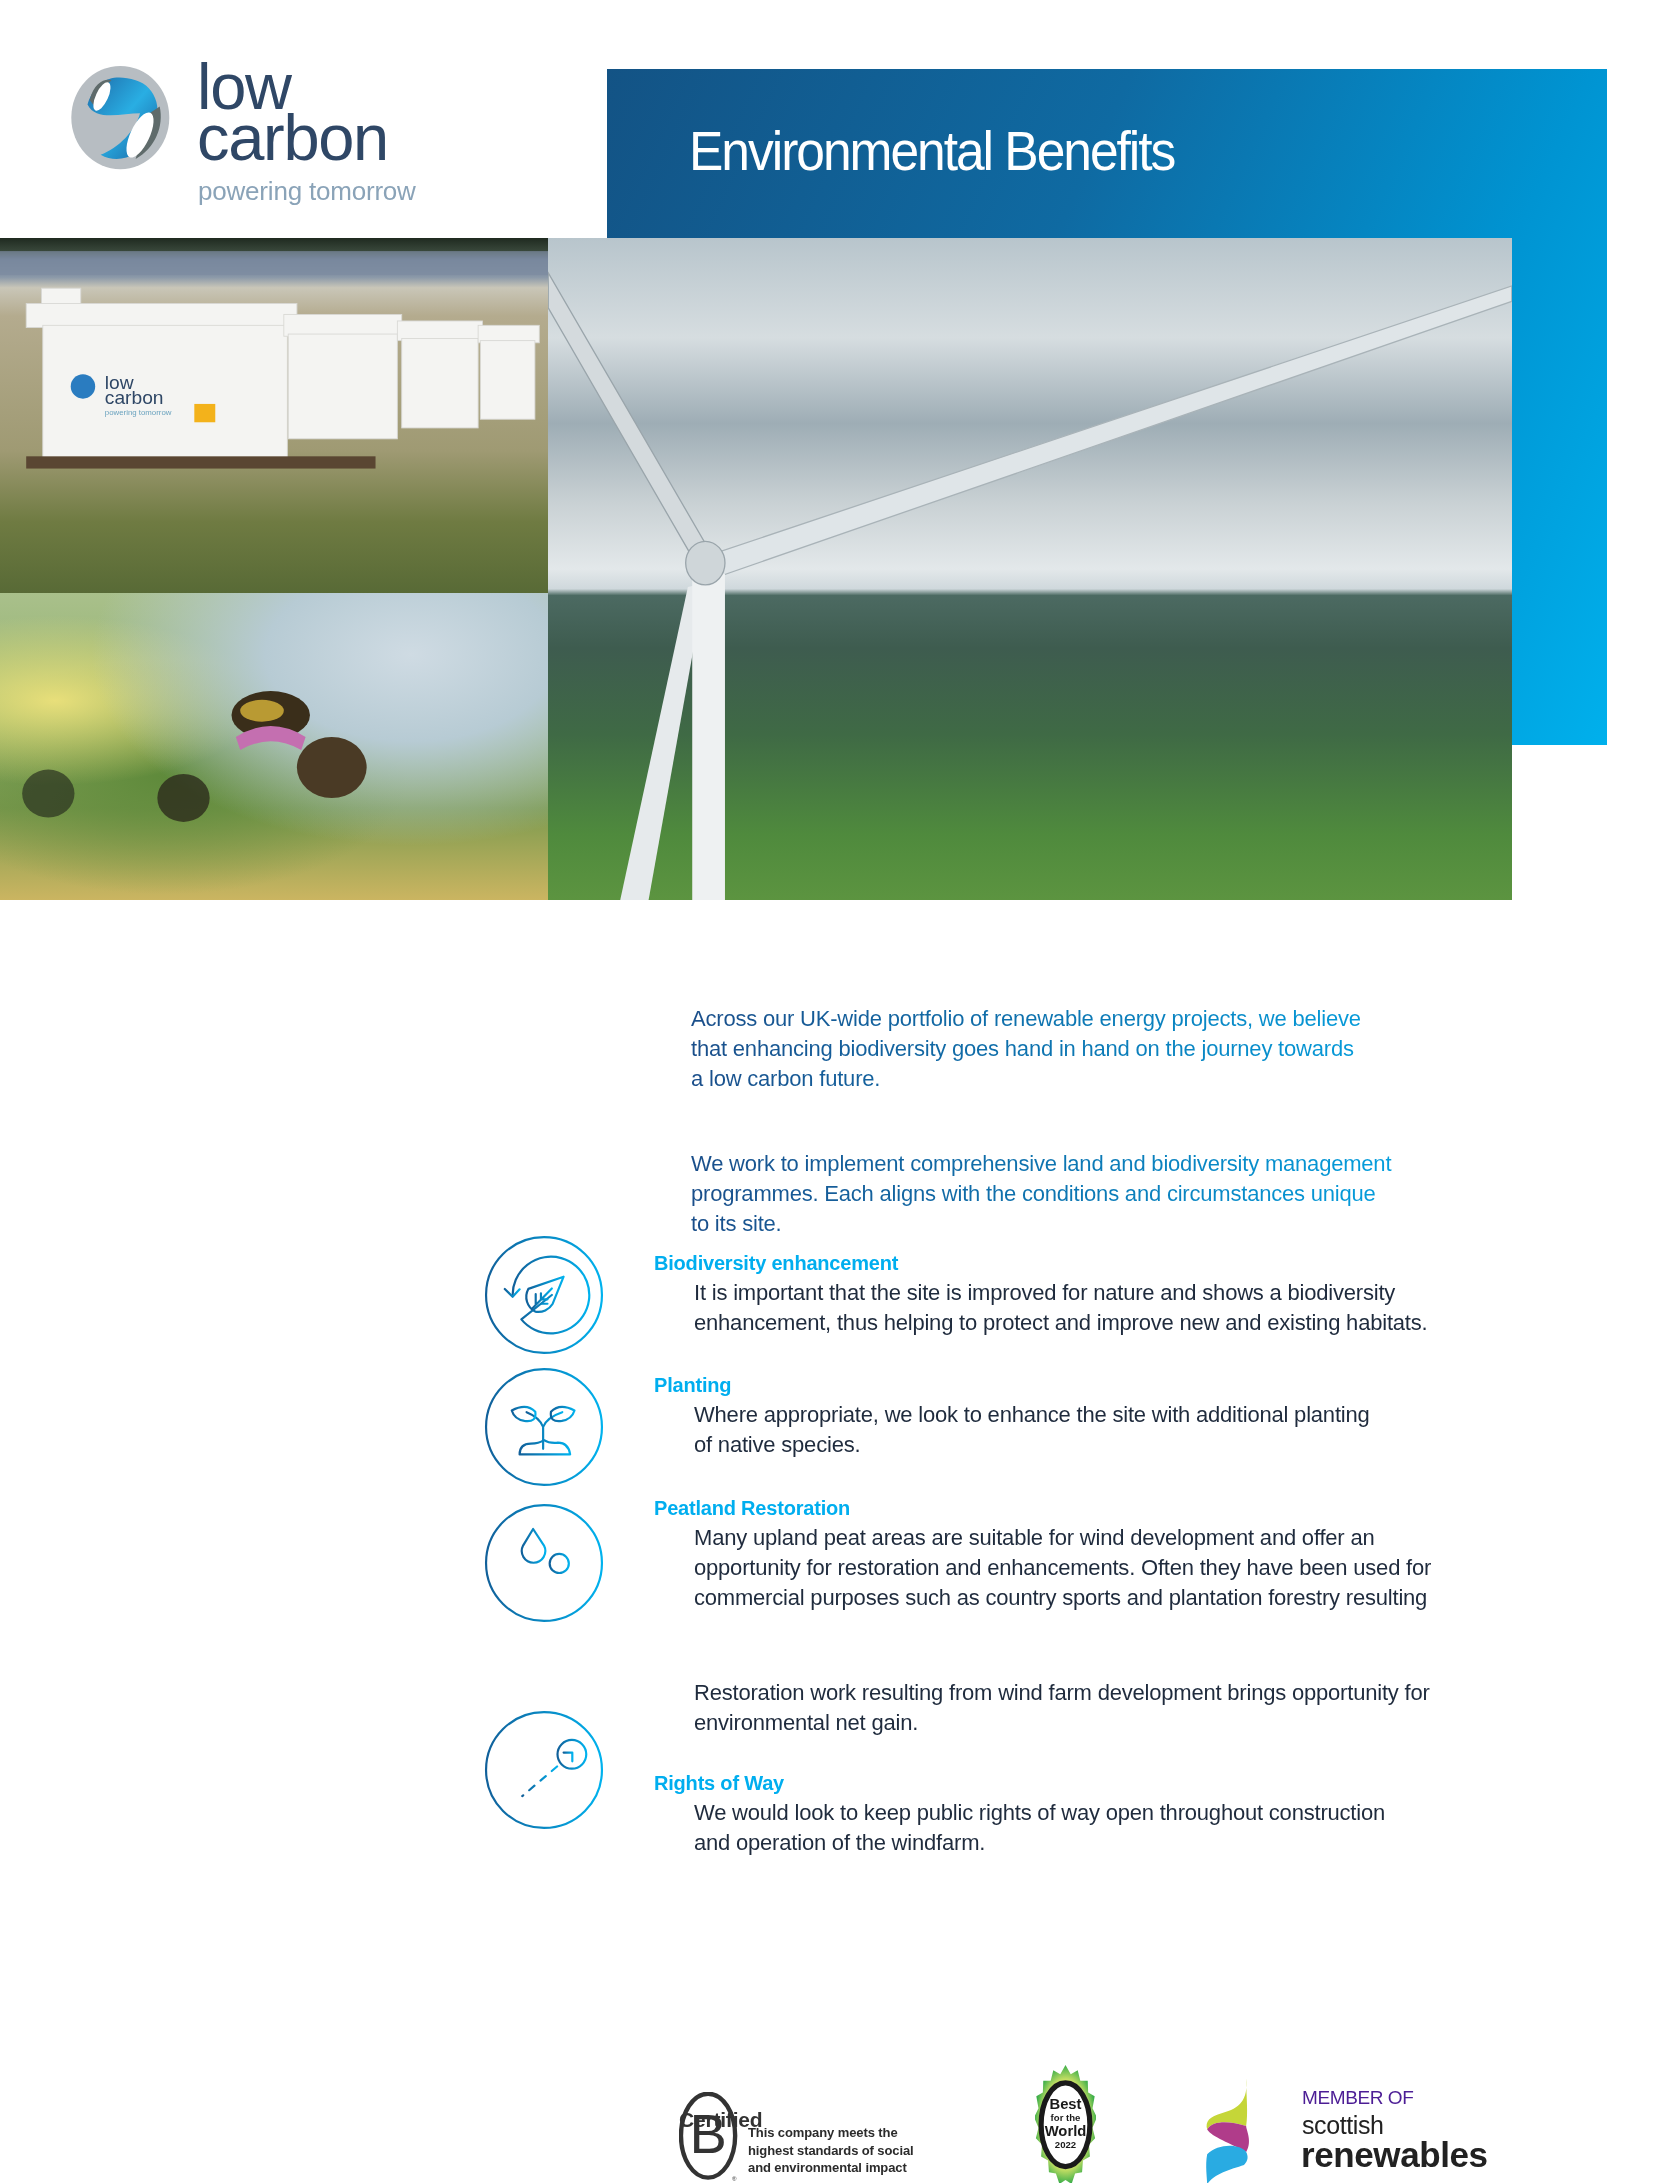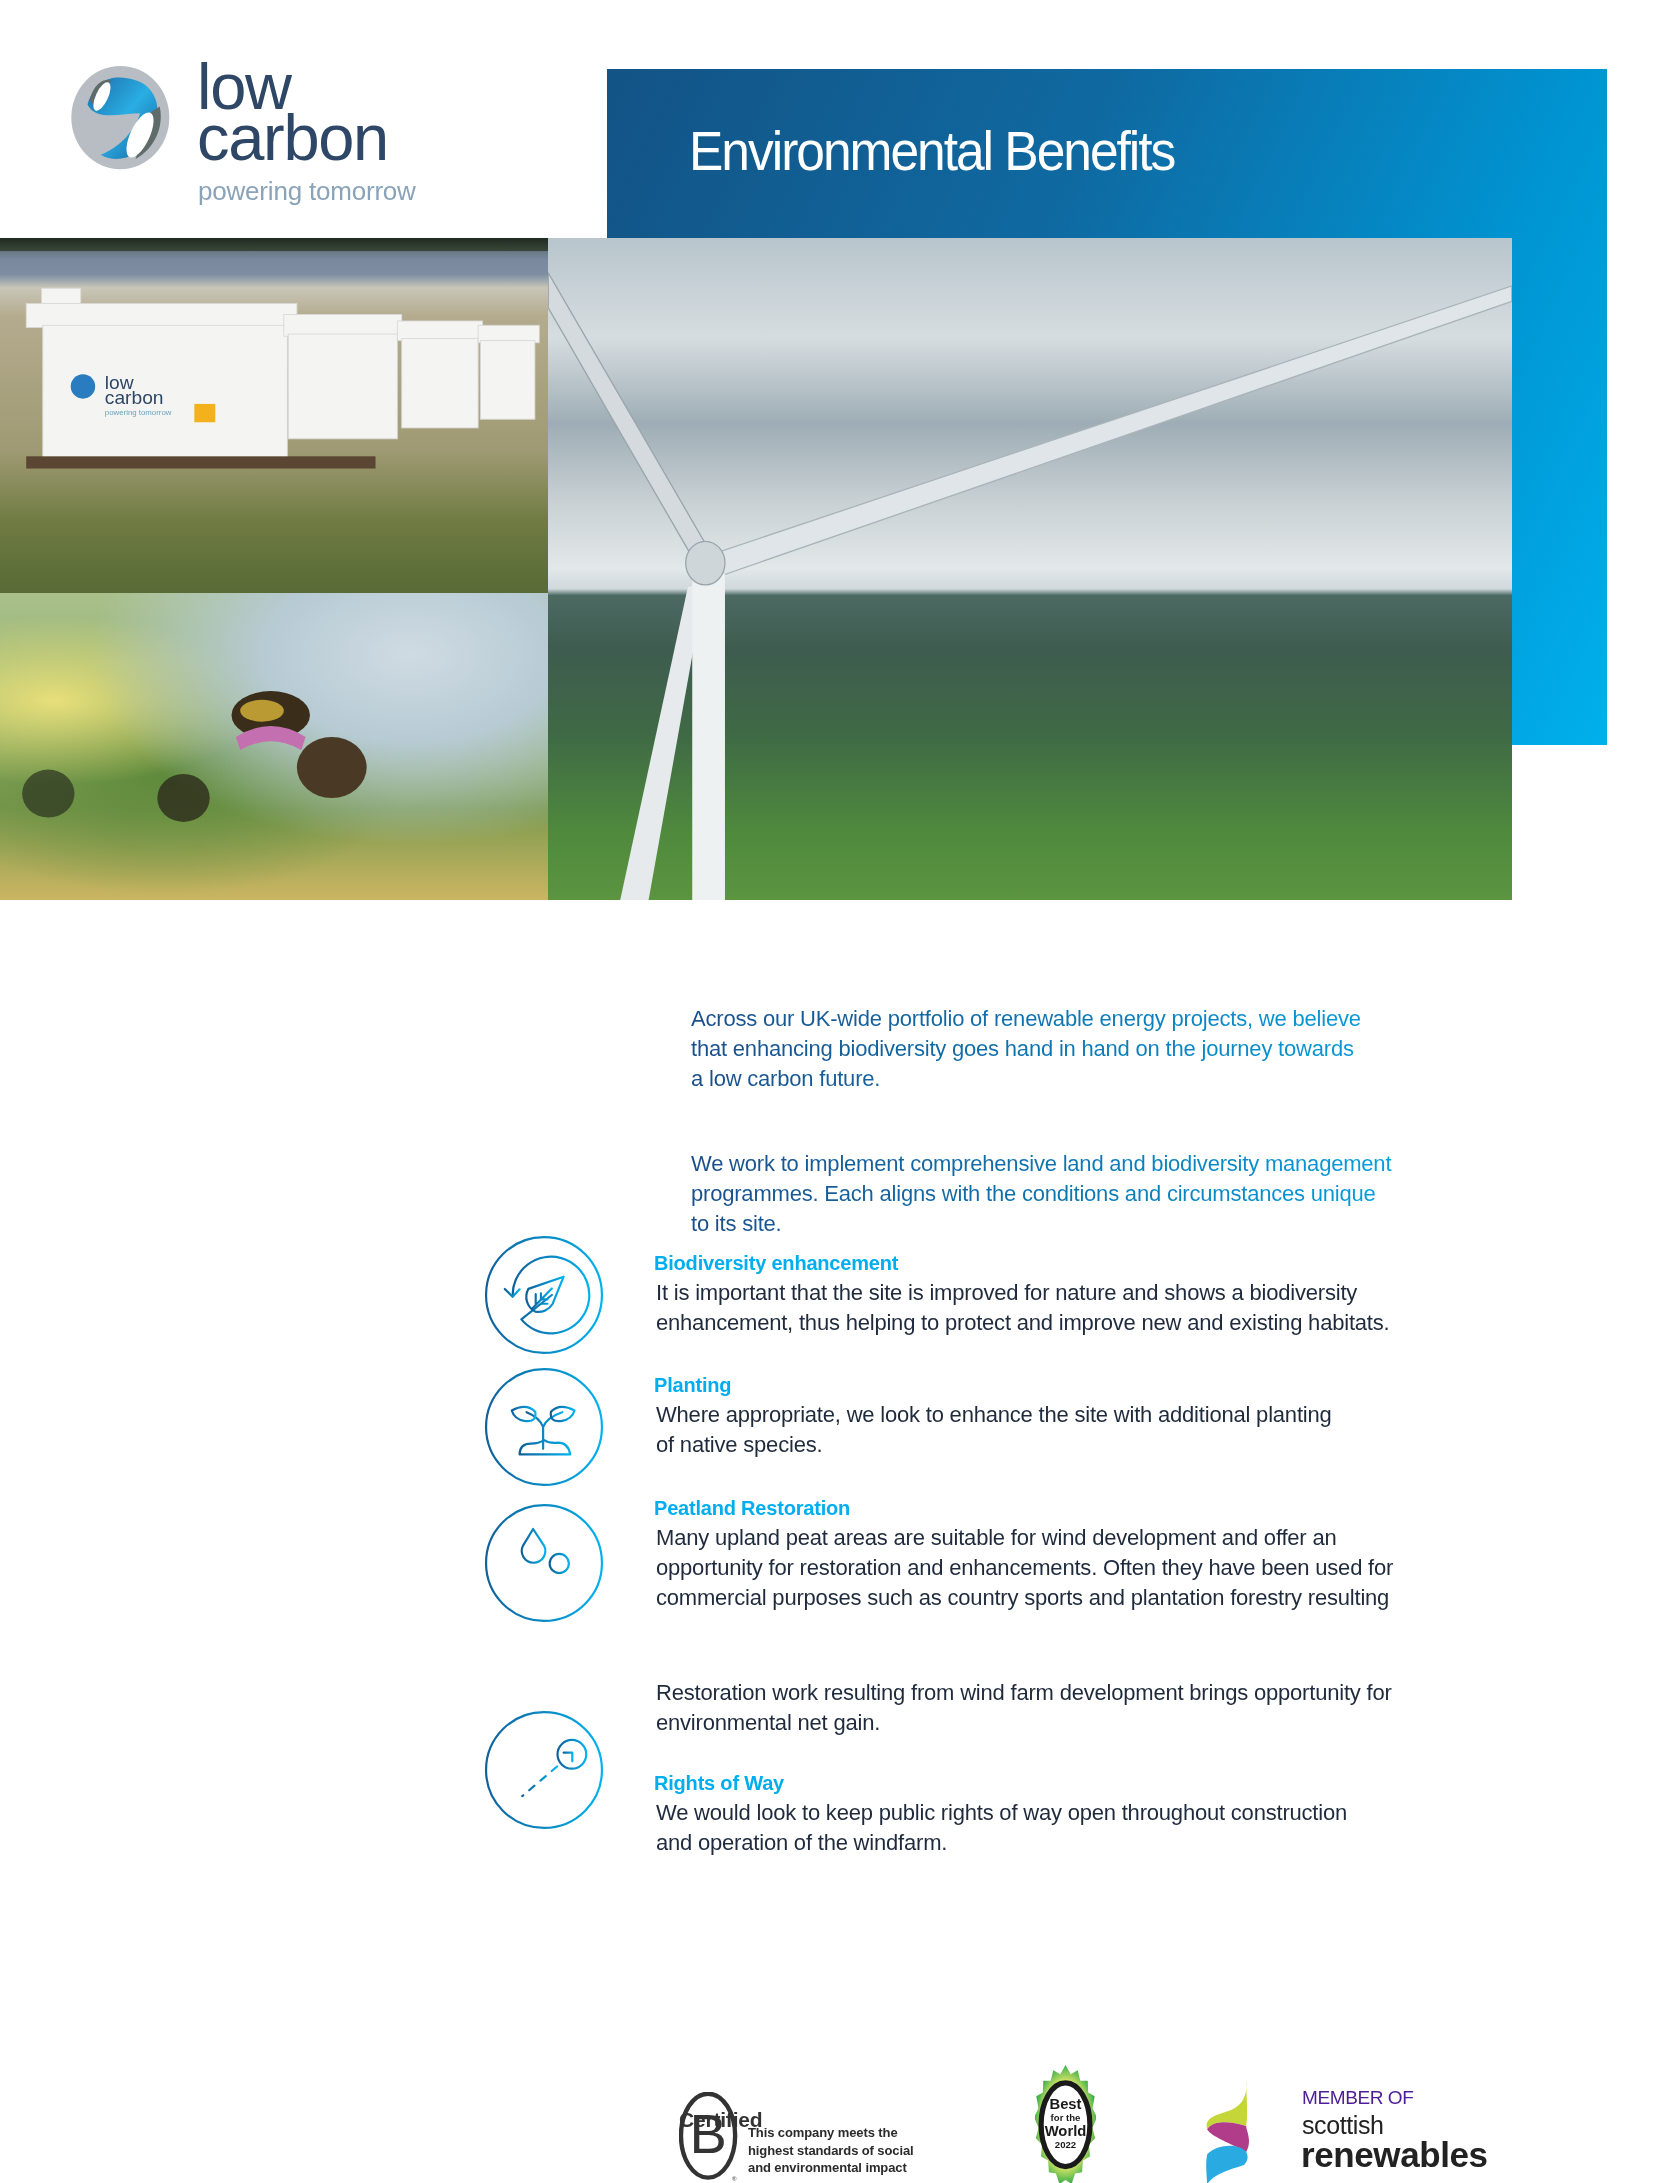--- a/index.html
+++ b/index.html
@@ -27,21 +27,21 @@
     background:linear-gradient(180deg,#b8c5cc 0%,#d6dde0 15%,#9eadb5 28%,#c9d1d4 40%,#e3e8ea 50%,#cfd8dc 53%,#4c6a62 54%,#3e5c4f 62%,#3f6a45 75%,#4f8a3d 90%,#5c9440 100%);}
   
   .intro{position:absolute;left:691px;width:830px;font-size:22px;line-height:30px;letter-spacing:-0.2px;
     background:linear-gradient(90deg,#1a4e8a 0%,#0d76b2 45%,#00aeef 100%);-webkit-background-clip:text;background-clip:text;color:transparent;}
   #intro-1{top:1004px;}
   #intro-2{top:1133px;margin-top:16px;}
   .intro span{display:block;white-space:nowrap;}
   
   .icon-circle{position:absolute;left:483px;width:122px;height:122px;}
   .sec-title{position:absolute;left:654px;color:#00aeef;font-size:20px;font-weight:700;letter-spacing:-0.2px;line-height:30px;white-space:nowrap;}
-  .sec-body{position:absolute;left:656px;color:#1f2b3d;font-size:22px;line-height:30px;letter-spacing:-0.2px;}
+  .sec-body{position:absolute;left:694px;color:#1f2b3d;font-size:22px;line-height:30px;letter-spacing:-0.2px;}
   .sec-body span{display:block;white-space:nowrap;}
   
   #bcorp{left:679px;top:2068px;width:297px;height:157px;}
   #bcorp .cert{position:absolute;left:0;top:0;font-size:21px;font-weight:700;color:#333;letter-spacing:-0.2px;margin-top:40px;}
   #bcorp .blogo{position:absolute;left:0;top:24px;width:59px;height:90px;}
   #bcorp .tagline{position:absolute;left:69px;top:56px;font-size:13px;line-height:17.5px;font-weight:700;color:#2b2b2b;letter-spacing:-0.1px;}
   #bcorp .tagline span{display:block;white-space:nowrap;}
   #bftw{left:1035px;top:2065px;width:131px;height:148px;}
   #scot{left:1205px;top:2078px;width:314px;height:109px;}
   #scot .member{position:absolute;left:97px;top:8.7px;color:#4c1d95;font-size:19px;letter-spacing:-0.4px;white-space:nowrap;}

